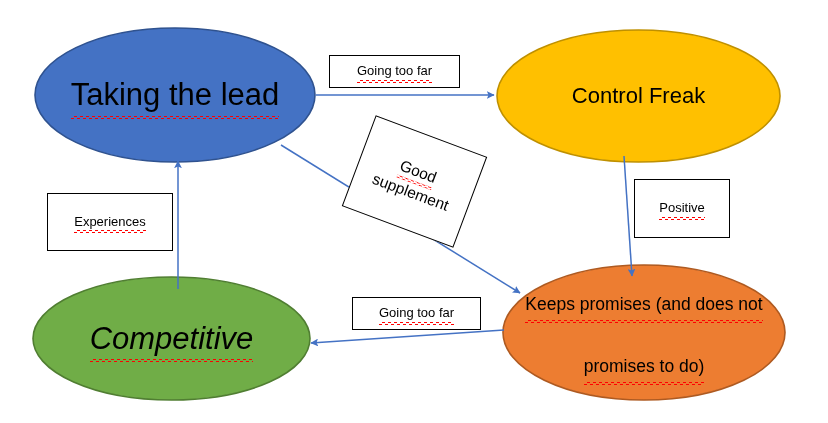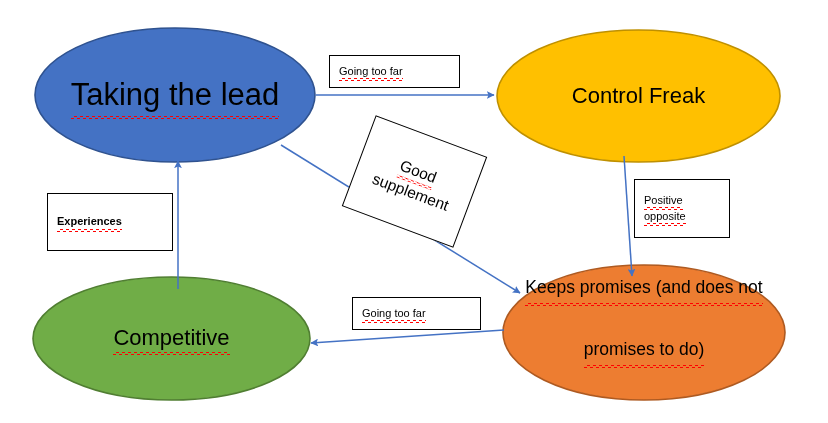--- a/index.html
+++ b/index.html
@@ -58,48 +58,49 @@
     background-size: 6px 3px;
     background-repeat: repeat-x;
   }
 
   .callout {
     position: absolute;
     z-index: 4;
     background: #ffffff;
     border: 1.4px solid #000000;
     color: #000000;
-    font-size: 11px;
+    font-size: 13px;
     line-height: 1.42;
     box-sizing: border-box;
     display: flex;
     flex-direction: column;
     justify-content: center;
+    align-items: center;
   }
   .callout .line { white-space: nowrap; }
 
   #lbl-going-top    { left: 329px; top: 55px;  width: 131px; height: 33px; padding: 0 9px; }
   #lbl-going-bottom { left: 352px; top: 297px; width: 129px; height: 33px; padding: 0 9px; }
-  #lbl-experiences  { left: 47px;  top: 193px; width: 126px; height: 58px; padding: 0 9px; font-weight: bold; }
+  #lbl-experiences  { left: 47px;  top: 193px; width: 126px; height: 58px; padding: 0 9px; }
   #lbl-positive     { left: 634px; top: 179px; width: 96px;  height: 59px; padding: 12px 9px; }
 
   #lbl-good-supp {
     left: 355px; top: 133px; width: 119px; height: 97px;
     transform: rotate(20.5deg);
     transform-origin: 50% 50%;
     align-items: center;
     text-align: center;
     font-size: 15.5px;
   }
   #lbl-good-supp .inner { width: 100%; }
 
   #node-blue-label   { left: 35px;  top: 28px;  width: 280px; height: 134px; font-size: 31px; }
   #node-amber-label  { left: 497px; top: 30px;  width: 283px; height: 132px; font-size: 22px; }
-  #node-green-label  { left: 33px;  top: 277px; width: 277px; height: 123px; font-size: 22px; }
-  #node-orange-label { left: 503px; top: 251px; width: 282px; height: 135px; font-size: 17.5px; }
+  #node-green-label  { left: 33px;  top: 277px; width: 277px; height: 123px; font-size: 31px; font-style: italic; }
+  #node-orange-label { left: 503px; top: 268px; width: 282px; height: 135px; font-size: 17.5px; }
   #node-orange-label .txt { line-height: 1.78; }
 </style>
 </head>
 <body>
 
 <div id="canvas">
 
   <svg id="node-layer" class="layer" viewBox="0 0 828 423" xmlns="http://www.w3.org/2000/svg">
     <ellipse cx="175" cy="95" rx="140" ry="67" fill="#4472C4" stroke="#2F528F" stroke-width="1.6"></ellipse>
     <ellipse cx="638.5" cy="96" rx="141.5" ry="66" fill="#FFC000" stroke="#BF9000" stroke-width="1.6"></ellipse>
@@ -155,20 +156,19 @@
       <div class="line"><span>supplement</span></div>
     </div>
   </div>
 
   <div class="callout" id="lbl-experiences">
     <span class="line"><span class="sq">Experiences</span></span>
   </div>
 
   <div class="callout" id="lbl-positive">
     <span class="line"><span class="sq">Positive</span></span>
-    <span class="line"><span class="sq">opposite</span></span>
   </div>
 
   <div class="callout" id="lbl-going-bottom">
     <span class="line"><span class="sq">Going too far</span></span>
   </div>
 
 </div>
 
 </body></html>

